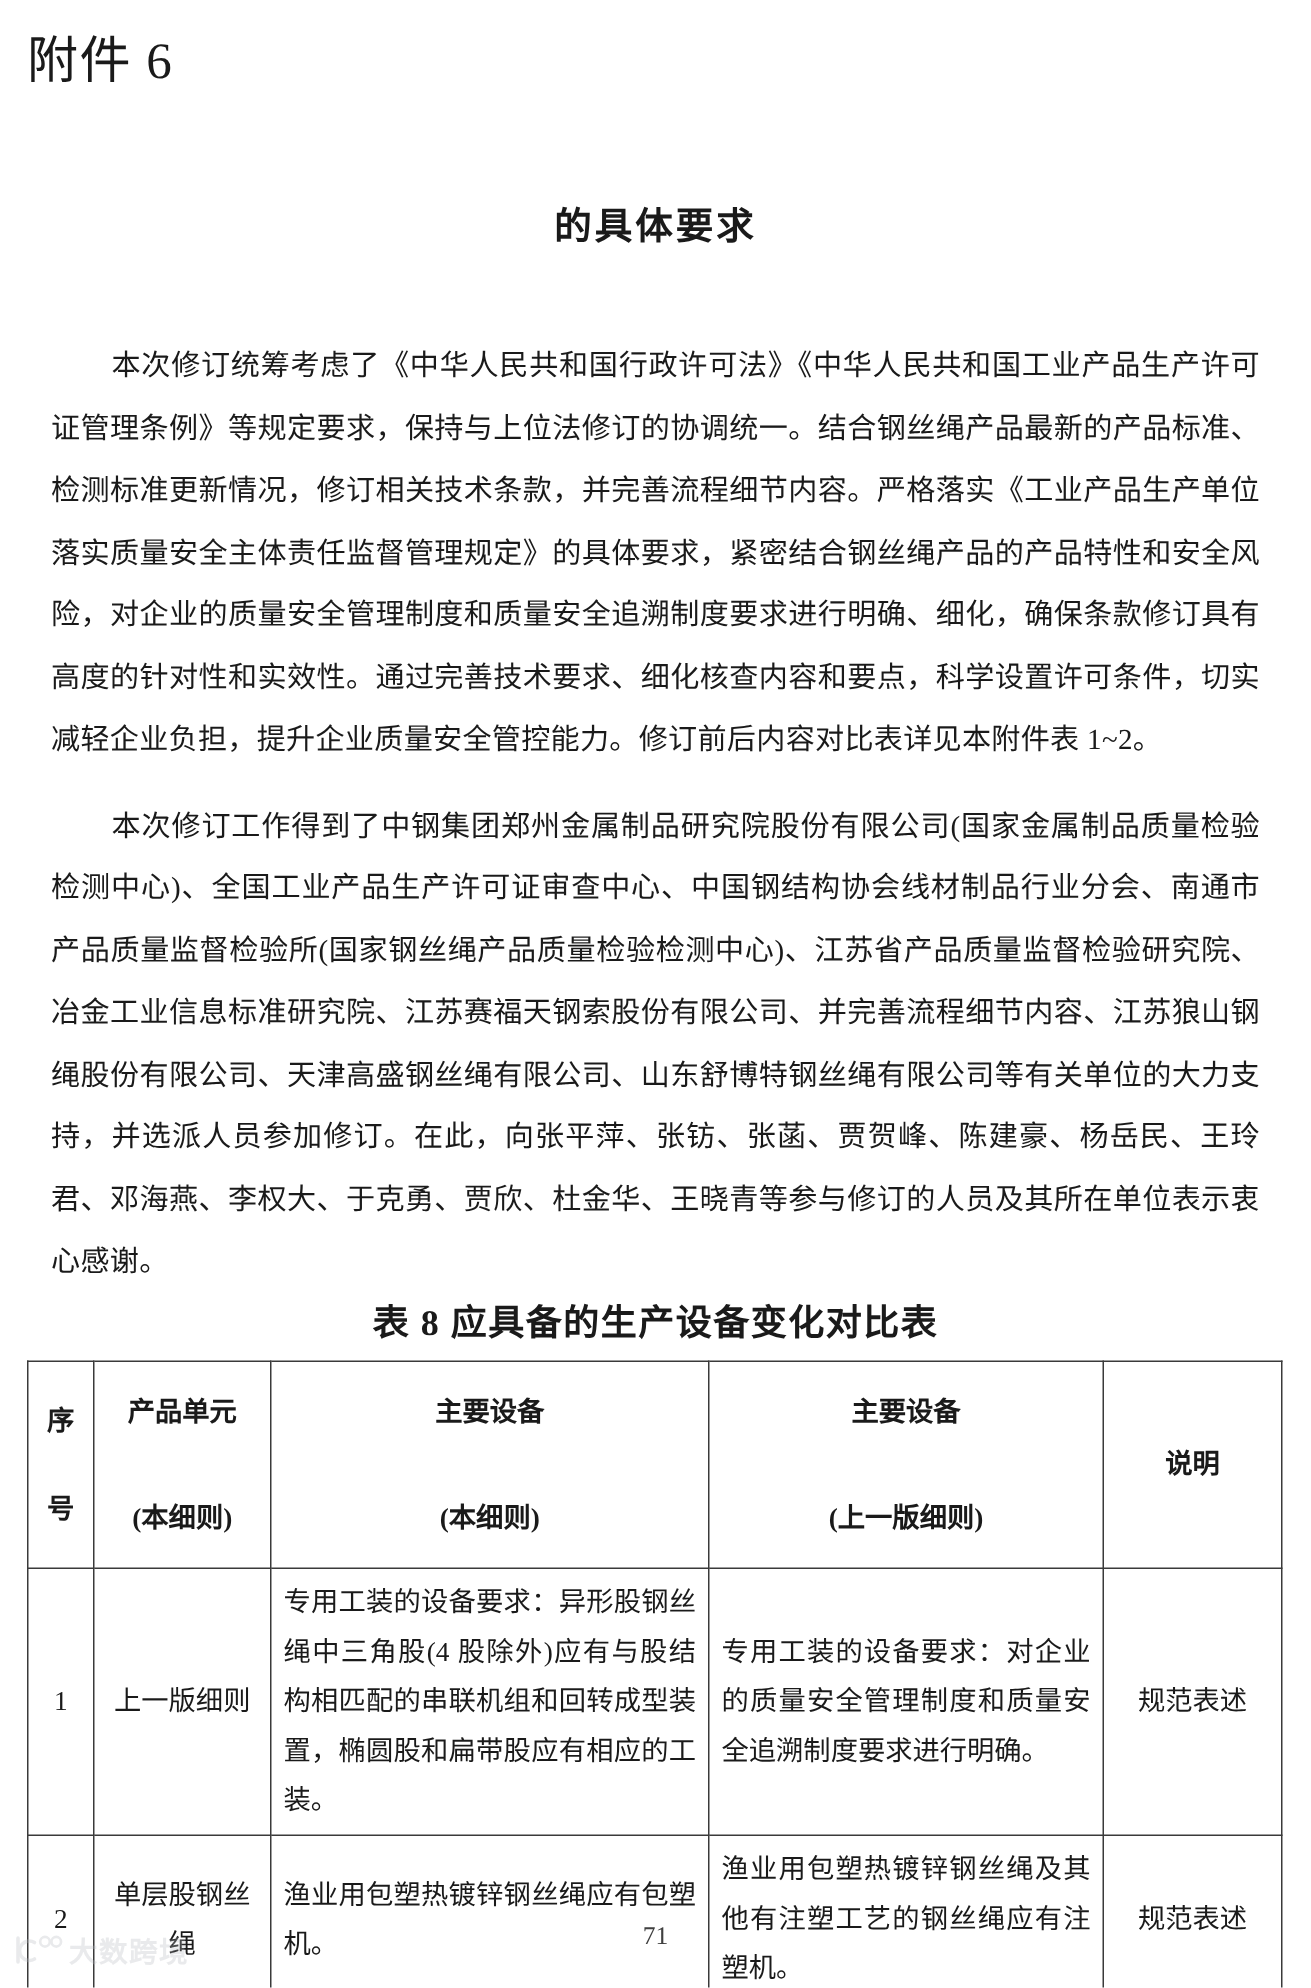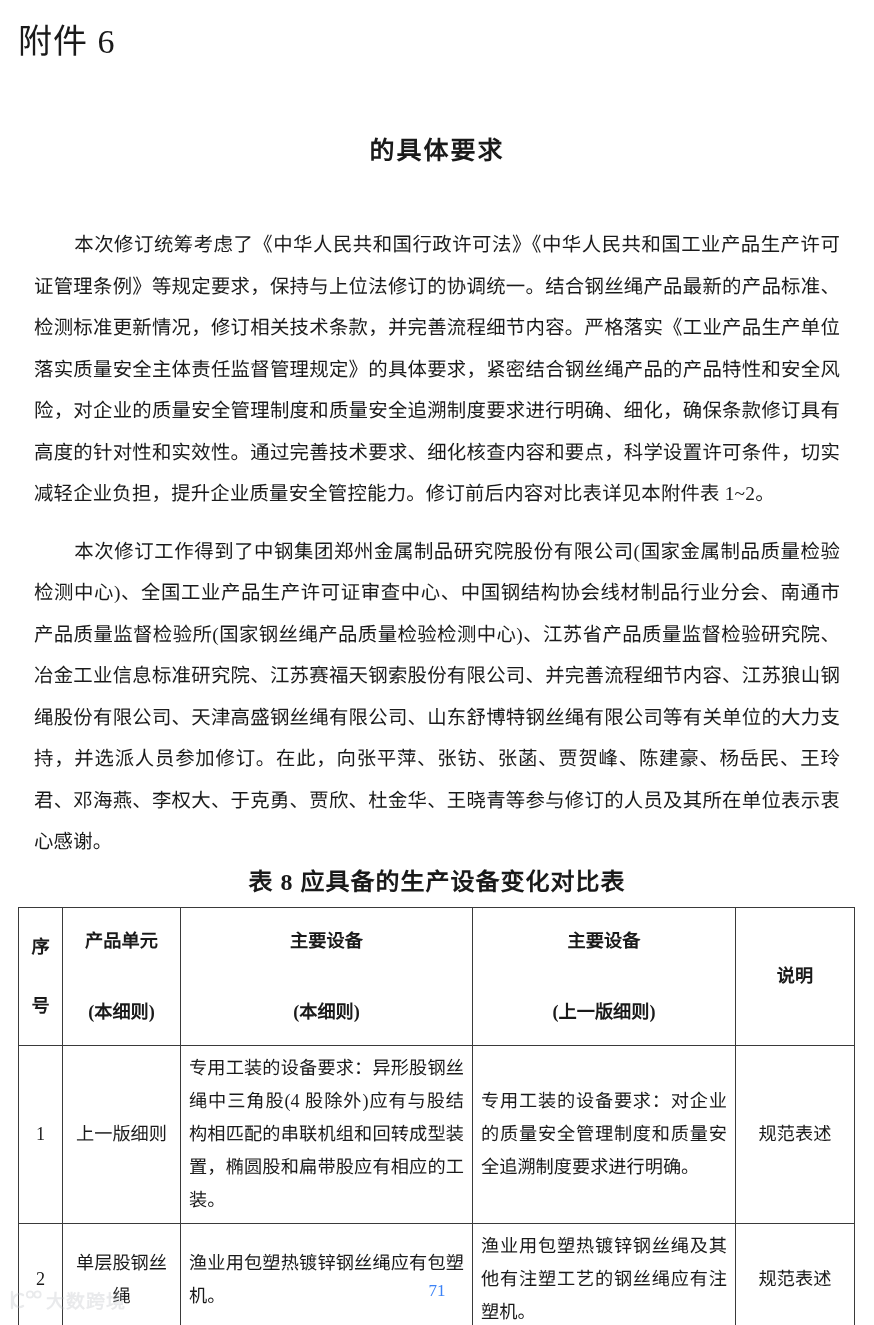--- a/index.html
+++ b/index.html
@@ -127,21 +127,21 @@
   .row-body.row2 td { height: 96px; }
 
   
   .page-number {
     position: absolute;
     left: 0;
     right: 0;
     top: 1281px;
     text-align: center;
     font-size: 17px;
-    color: #3b82f6;
+    color: #404040;
   }
 
   .watermark {
     position: absolute;
     left: 8px;
     top: 1286px;
     display: flex;
     align-items: center;
     gap: 4px;
     opacity: 0.30;

